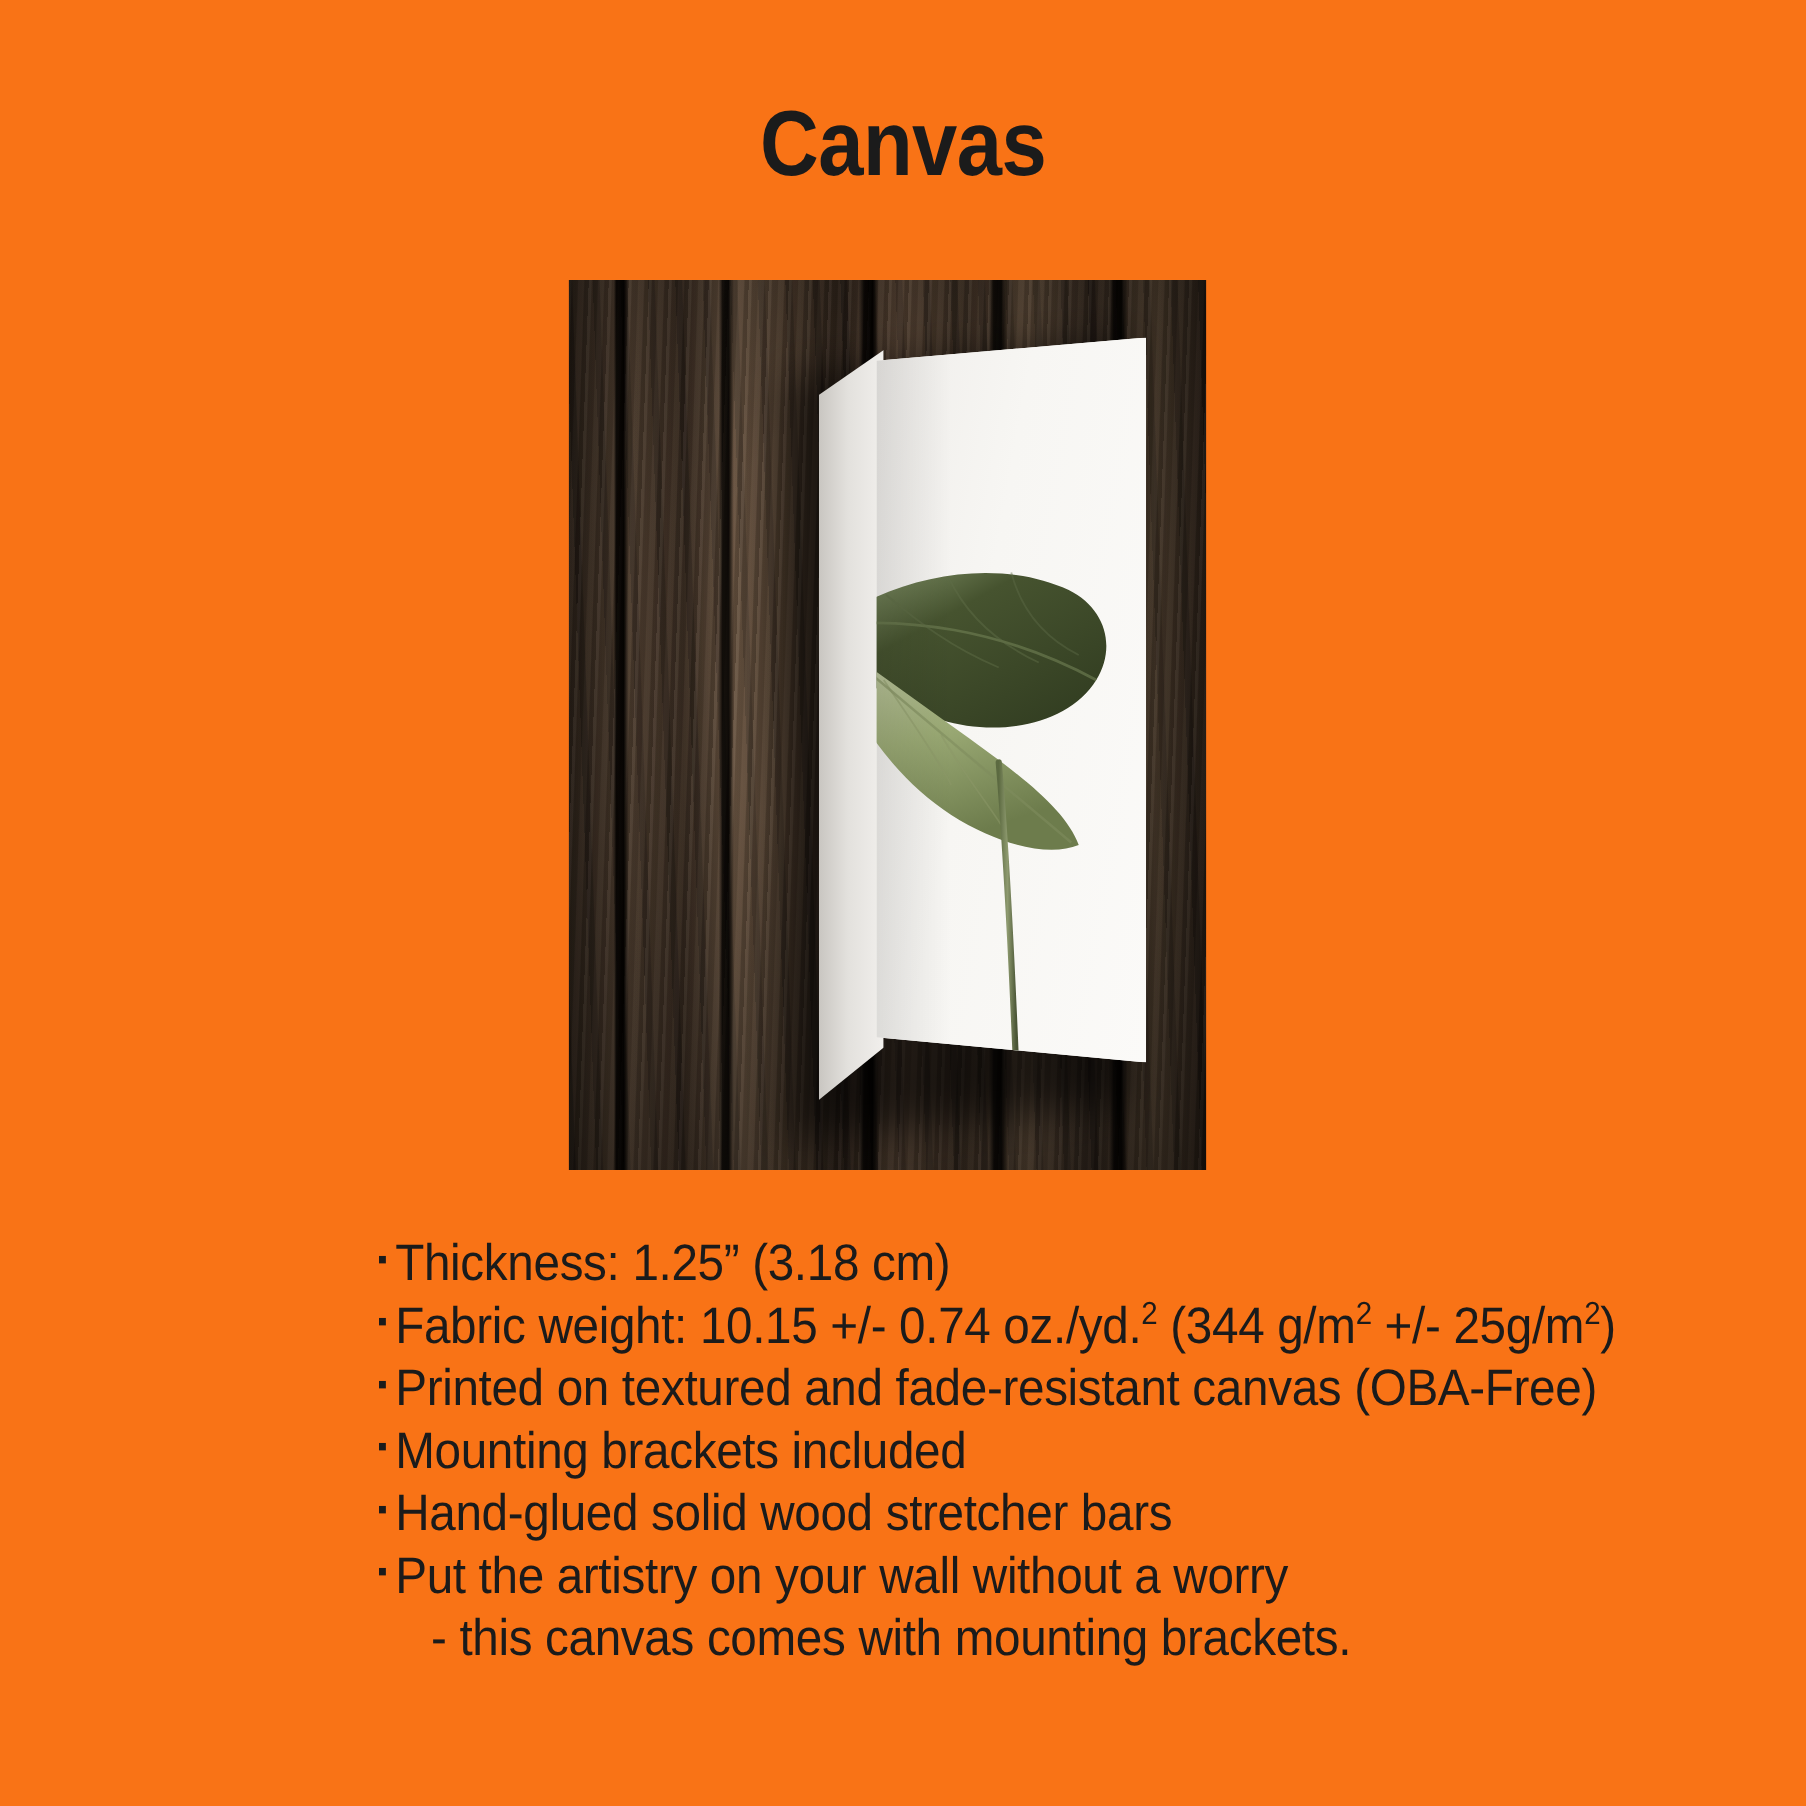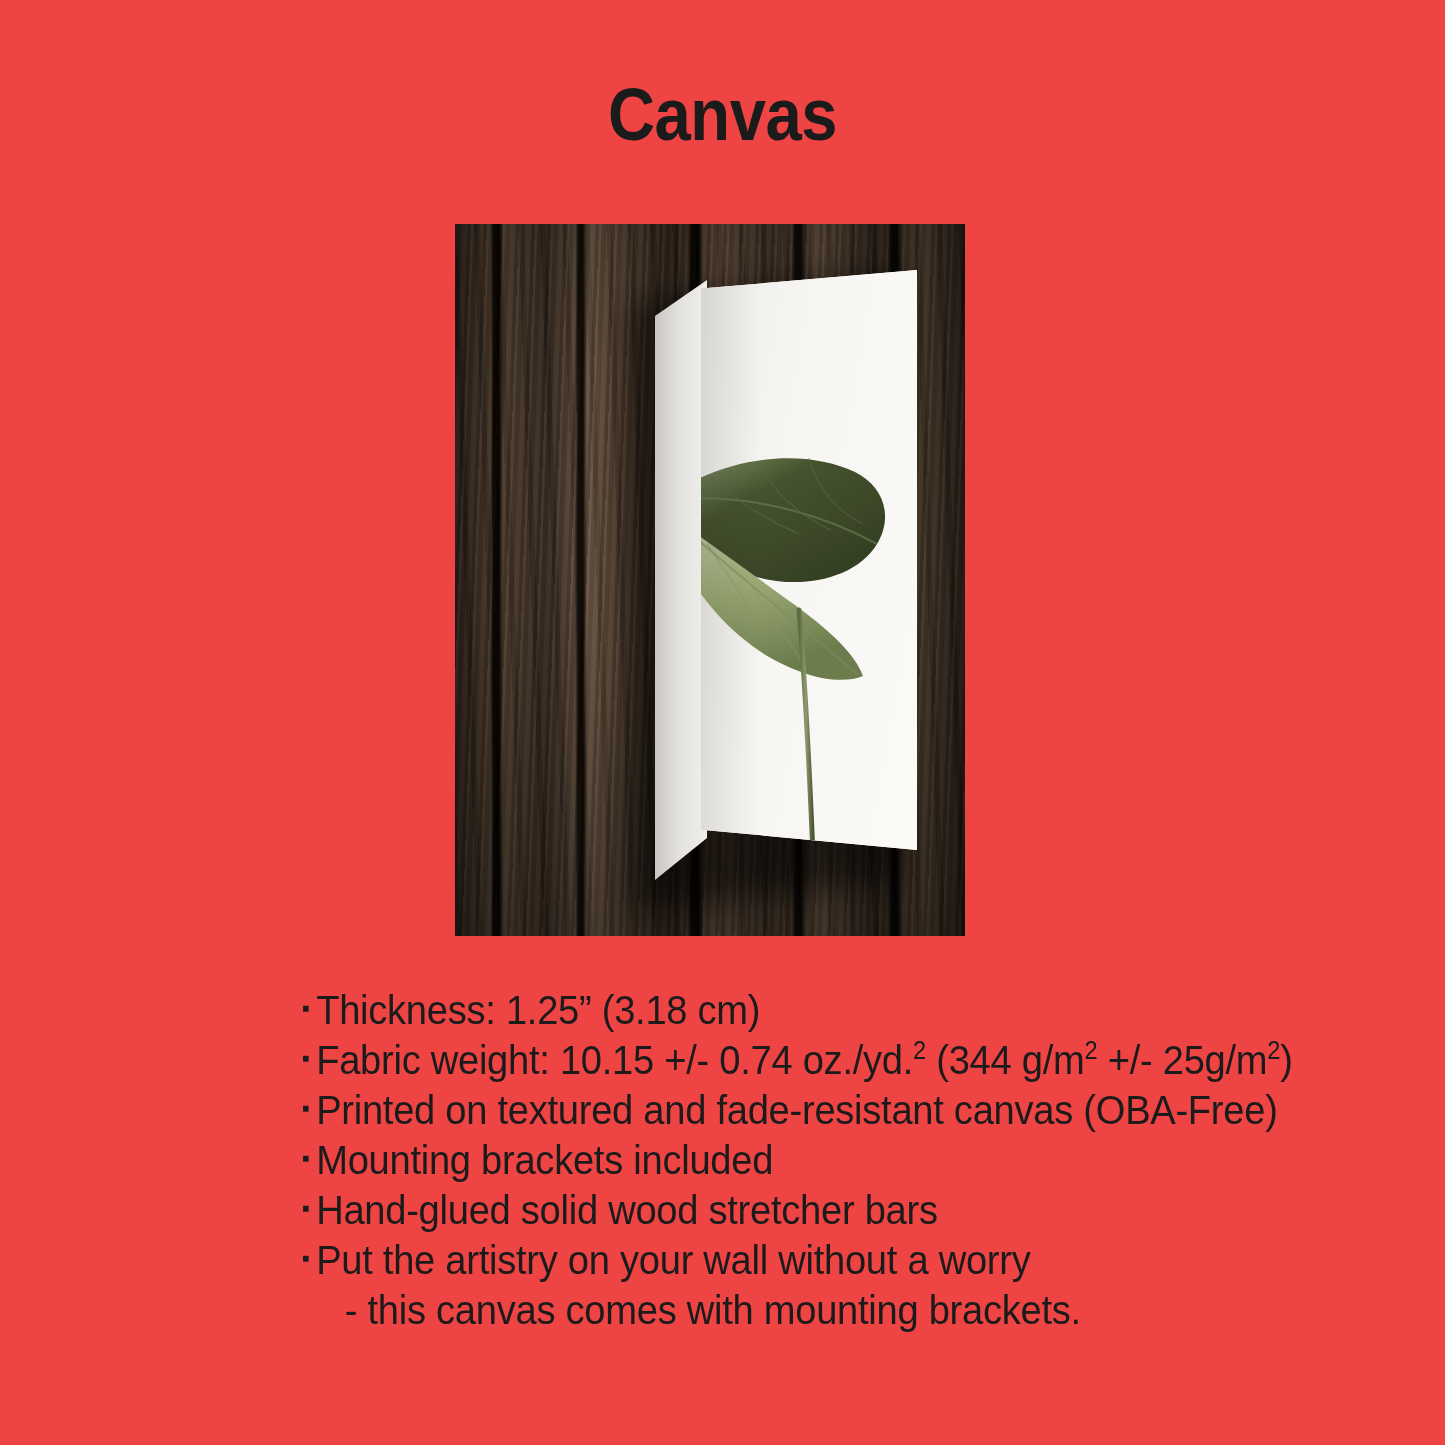--- a/index.html
+++ b/index.html
@@ -11,21 +11,21 @@
     width: 1445px;
     height: 1445px;
     font-family: "Liberation Sans", sans-serif;
     color: #1b1b1b;
     overflow: hidden;
   }
   .page {
     position: relative;
     width: 1445px;
     height: 1445px;
-    background: #ef4444;
+    background: #f97316;
   }
   .title {
     text-align: center;
     font-size: 74px;
     font-weight: 700;
     letter-spacing: -0.5px;
     line-height: 1;
     margin: 0;
     padding-top: 78px;
     font-family: "Liberation Sans", sans-serif;

